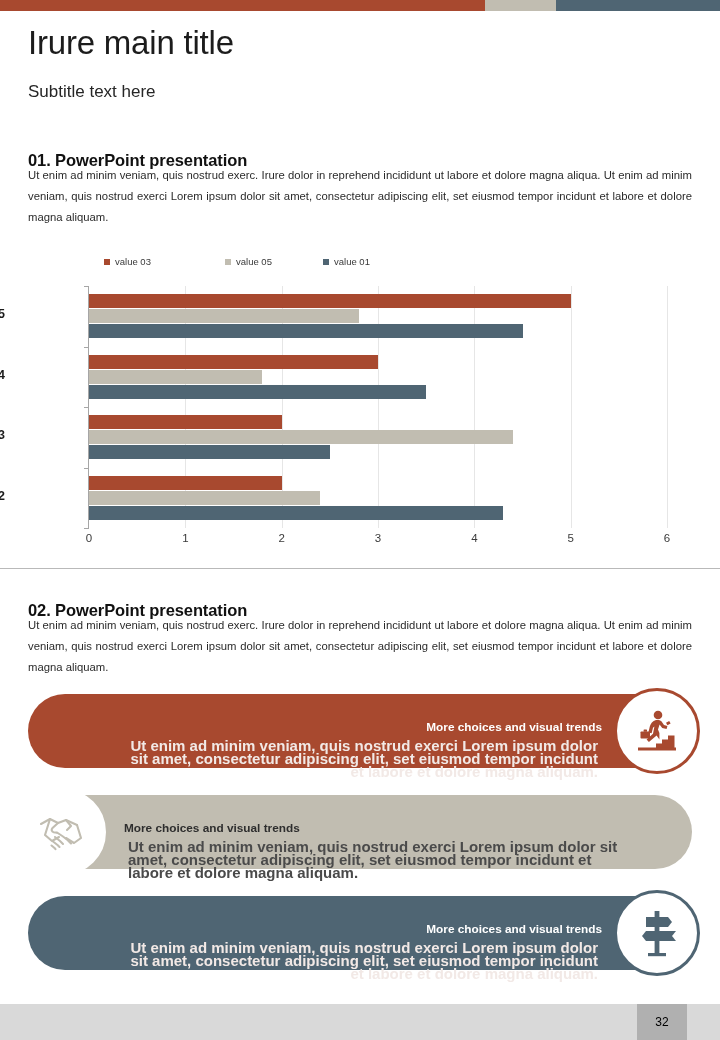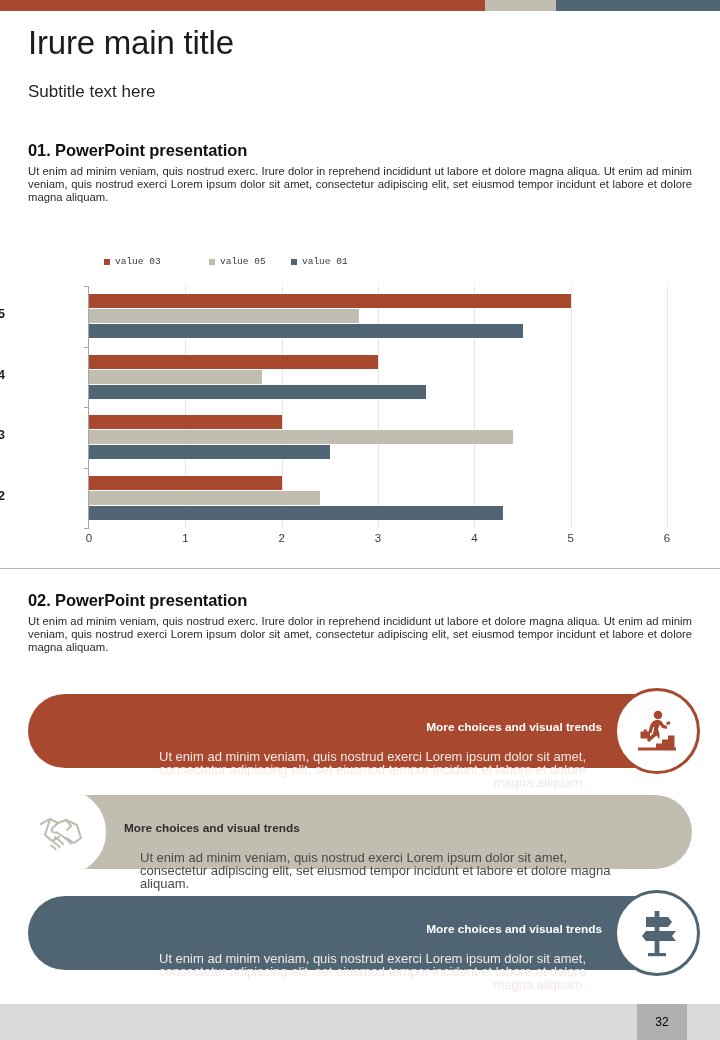--- a/index.html
+++ b/index.html
@@ -22,37 +22,37 @@
     font-family:"Liberation Sans",sans-serif;
   }
   .slide-subtitle{
     position:absolute;left:28px;top:82px;
     font-size:17px;font-weight:400;color:#262626;
   }
 
   
   .section-head{
     position:absolute;left:28px;
-    font-size:16.5px;font-weight:700;color:#111111;letter-spacing:-0.1px;
+    font-size:16.5px;font-weight:700;color:#111111;letter-spacing:-0.1px;margin-top:10px;
   }
   .section-body{
     position:absolute;left:28px;width:664px;
-    font-size:11.3px;line-height:13px;color:#2b2b2b;
+    font-size:11.3px;line-height:21px;color:#2b2b2b;
     text-align:justify;
   }
   #sec1-head{top:141px;}
   #sec1-body{top:165px;}
   #sec2-head{top:591px;}
   #sec2-body{top:615px;}
 
   .divider{position:absolute;left:0;top:568px;width:720px;height:1px;background:#b9b9b9;}
 
   
   .chart{position:absolute;left:0;top:248px;width:720px;height:300px;}
-  .legend{position:absolute;left:104px;top:8px;display:flex;gap:0px;font-family:Liberation Mono, monospace;}
+  .legend{position:absolute;left:104px;top:8px;display:flex;gap:16px;}
   .legend-item{display:flex;align-items:center;font-size:9.5px;color:#3a3a3a;}
   .legend-item.i0{width:105px;}
   .legend-item.i1{width:82px;}
   .legend-swatch{width:6px;height:6px;margin-right:5px;display:inline-block;}
   .plot{position:absolute;left:89px;top:38px;width:578px;height:242px;}
   .gridline{position:absolute;top:0;width:1px;height:242px;background:#e6e6e6;}
   .axisline{position:absolute;left:-1px;top:0;width:1px;height:242px;background:#a6a6a6;}
   .tick{position:absolute;left:-5px;width:5px;height:1px;background:#a6a6a6;}
   .bar{position:absolute;height:14px;}
   .ylabel{
@@ -70,21 +70,21 @@
     box-sizing:border-box;
   }
   #banner-0{top:694px;background:#a8492f;}
   #banner-1{top:795px;background:#c1bdb1;}
   #banner-2{top:896px;background:#4f6573;}
 
   .banner-text{position:absolute;top:26px;}
   .banner-text.right{right:90px;width:480px;text-align:right;}
   .banner-text.left{left:96px;width:520px;text-align:left;}
   .banner-title{font-size:11.8px;font-weight:700;margin:0 0 5px 0;}
-  .banner-desc{font-size:13px;line-height:13px;margin:16px;}
+  .banner-desc{font-size:15px;line-height:13px;margin:4px;font-weight:bold;}
   .light .banner-title{color:#ffffff;}
   .light .banner-desc{color:#f2e9e6;}
   .dark .banner-title{color:#2e2e2e;}
   .dark .banner-desc{color:#4a4a4a;}
 
   .icon-circle{
     position:absolute;top:-6px;width:86px;height:86px;border-radius:50%;
     background:#ffffff;display:flex;align-items:center;justify-content:center;
     box-sizing:border-box;
   }

